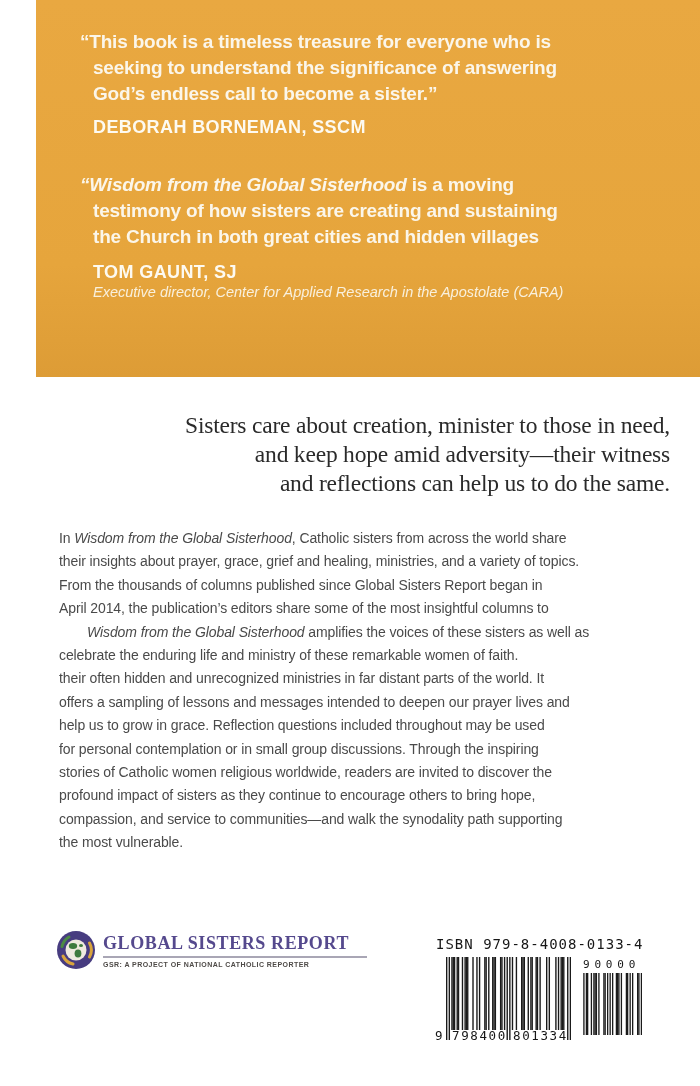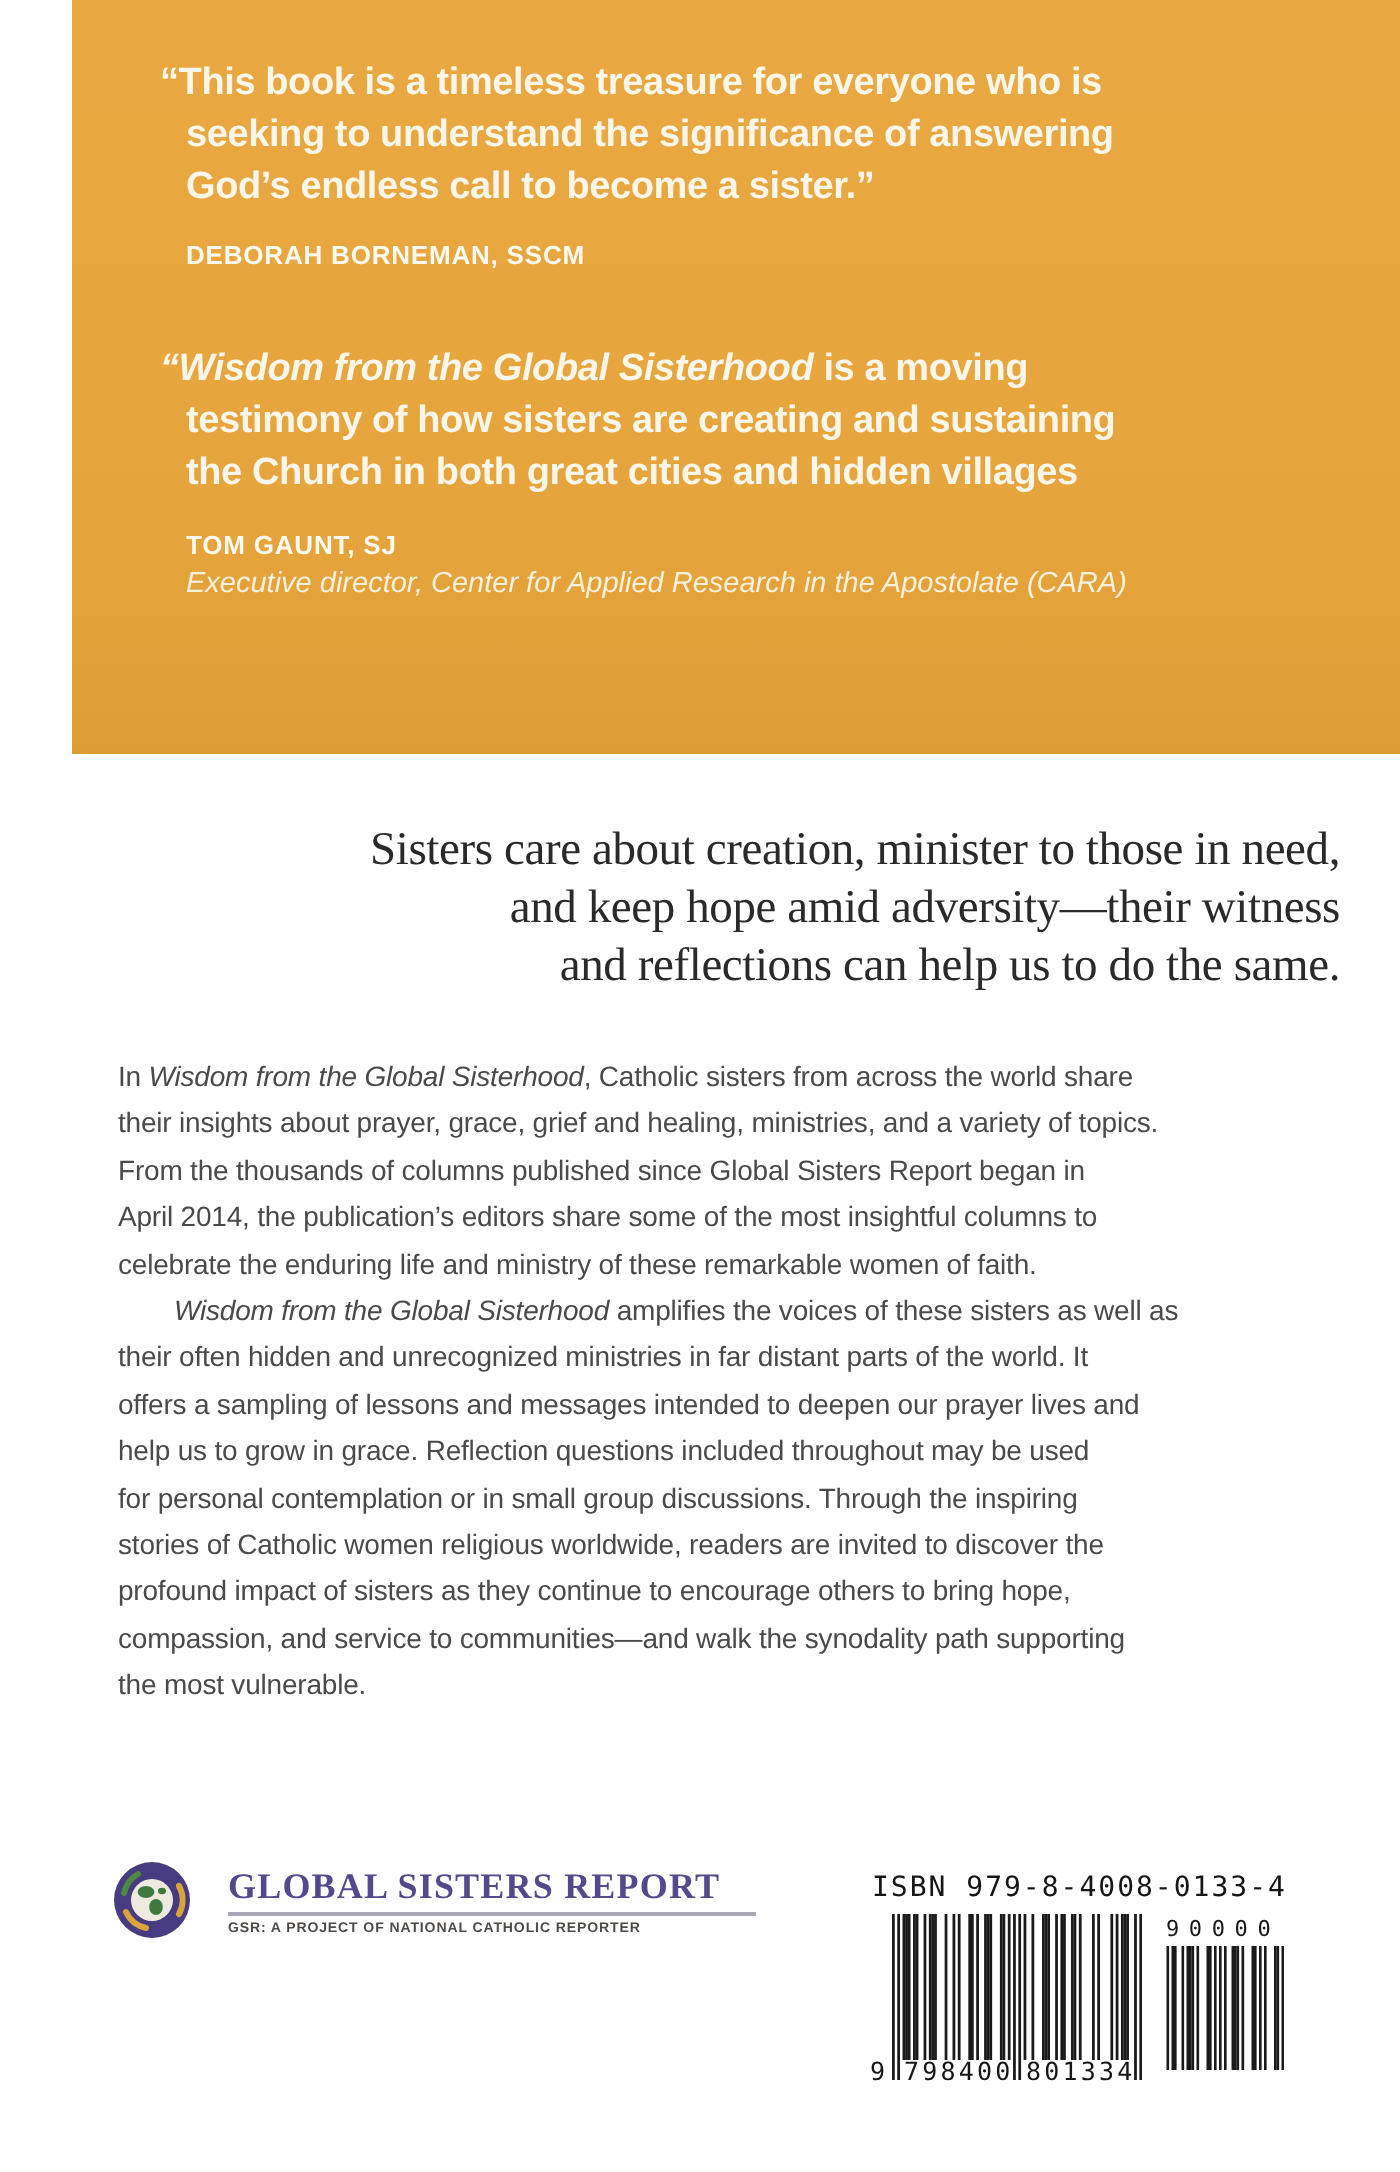--- a/index.html
+++ b/index.html
@@ -16,35 +16,35 @@
     background:linear-gradient(180deg,#E9A841 0%,#E6A53C 70%,#DD9C36 100%);
     box-sizing:border-box;
     padding:29px 36px 0 57px;
     margin-left:36px;
   }
   .quote{margin:0;color:#FBF6EA;font-weight:bold;font-size:19px;line-height:26px;letter-spacing:-0.2px;}
   .quote .q-line{white-space:nowrap;}
   .quote .q-line.hang{margin-left:-13px;}
   .quote i{font-style:italic;text-align:center;}
   .attrib{margin-top:12px;}
-  .attrib .name{color:#FDFAF1;font-weight:bold;font-size:13px;letter-spacing:0.4px;line-height:17px;}
+  .attrib .name{color:#FDFAF1;font-weight:bold;font-size:18px;letter-spacing:0.4px;line-height:17px;}
   .attrib .role{color:#F9F0DC;font-style:italic;font-size:14.5px;line-height:19px;margin-top:2px;white-space:nowrap;}
   .quote2{margin-top:36px;}
   .attrib2{margin-top:14px;}
   
   .synopsis{position:absolute;top:377px;left:0;width:700px;box-sizing:border-box;padding:34px 30px 0 59px;}
   .headline{margin:0;font-family:"Liberation Serif",serif;font-weight:normal;
     color:#2A2A2A;font-size:23.5px;line-height:29px;letter-spacing:-0.2px;}
   .headline .h-line{white-space:nowrap;text-align:right;}
   .bodytext{margin-top:29px;color:#4A4A4A;font-size:14px;line-height:23.4px;letter-spacing:-0.1px;}
   .bodytext .b-line{white-space:nowrap;}
   .bodytext .indent{margin-left:28px;}
   .bodytext i{font-style:italic;}
   
-  .gsr{position:absolute;left:56px;top:930px;display:flex;align-items:flex-start;gap:18px;}
+  .gsr{position:absolute;left:56px;top:930px;display:flex;align-items:flex-start;gap:7px;}
   .gsr-globe{width:40px;height:40px;flex:0 0 auto;}
   .gsr-text{padding-top:3px;}
   .gsr-name{font-family:"Liberation Serif",serif;font-weight:bold;color:#55498D;
     font-size:18px;letter-spacing:0.6px;line-height:20px;white-space:nowrap;}
   .gsr-rule{height:2px;background:#A9A6B5;margin-top:3px;width:264px;}
   .gsr-tag{margin-top:3px;font-size:7px;font-weight:bold;color:#4E4A47;letter-spacing:0.45px;white-space:nowrap;}
   .litpress{position:absolute;left:58px;top:996px;display:flex;align-items:flex-start;gap:8px;}
   .lp-mark{width:24px;height:40px;flex:0 0 auto;}
   .lp-text{padding-top:1px;}
   .lp-name{font-size:17px;font-weight:bold;color:#3A3633;letter-spacing:0.9px;line-height:19px;white-space:nowrap;}
@@ -98,22 +98,22 @@
       <div class="h-line">Sisters care about creation, minister to those in need,</div>
       <div class="h-line">and keep hope amid adversity—their witness</div>
       <div class="h-line">and reflections can help us to do the same.</div>
     </h1>
 
     <div class="bodytext">
       <div class="b-line"><span>In </span><i>Wisdom from the Global Sisterhood</i><span>, Catholic sisters from across the world share</span></div>
       <div class="b-line">their insights about prayer, grace, grief and healing, ministries, and a variety of topics.</div>
       <div class="b-line">From the thousands of columns published since Global Sisters Report began in</div>
       <div class="b-line">April 2014, the publication’s editors share some of the most insightful columns to</div>
+      <div class="b-line indent"><i>Wisdom from the Global Sisterhood</i><span> amplifies the voices of these sisters as well as</span></div>
       <div class="b-line">celebrate the enduring life and ministry of these remarkable women of faith.</div>
-      <div class="b-line indent"><i>Wisdom from the Global Sisterhood</i><span> amplifies the voices of these sisters as well as</span></div>
       <div class="b-line">their often hidden and unrecognized ministries in far distant parts of the world. It</div>
       <div class="b-line">offers a sampling of lessons and messages intended to deepen our prayer lives and</div>
       <div class="b-line">help us to grow in grace. Reflection questions included throughout may be used</div>
       <div class="b-line">for personal contemplation or in small group discussions. Through the inspiring</div>
       <div class="b-line">stories of Catholic women religious worldwide, readers are invited to discover the</div>
       <div class="b-line">profound impact of sisters as they continue to encourage others to bring hope,</div>
       <div class="b-line">compassion, and service to communities—and walk the synodality path supporting</div>
       <div class="b-line">the most vulnerable.</div>
     </div>
   </section>

